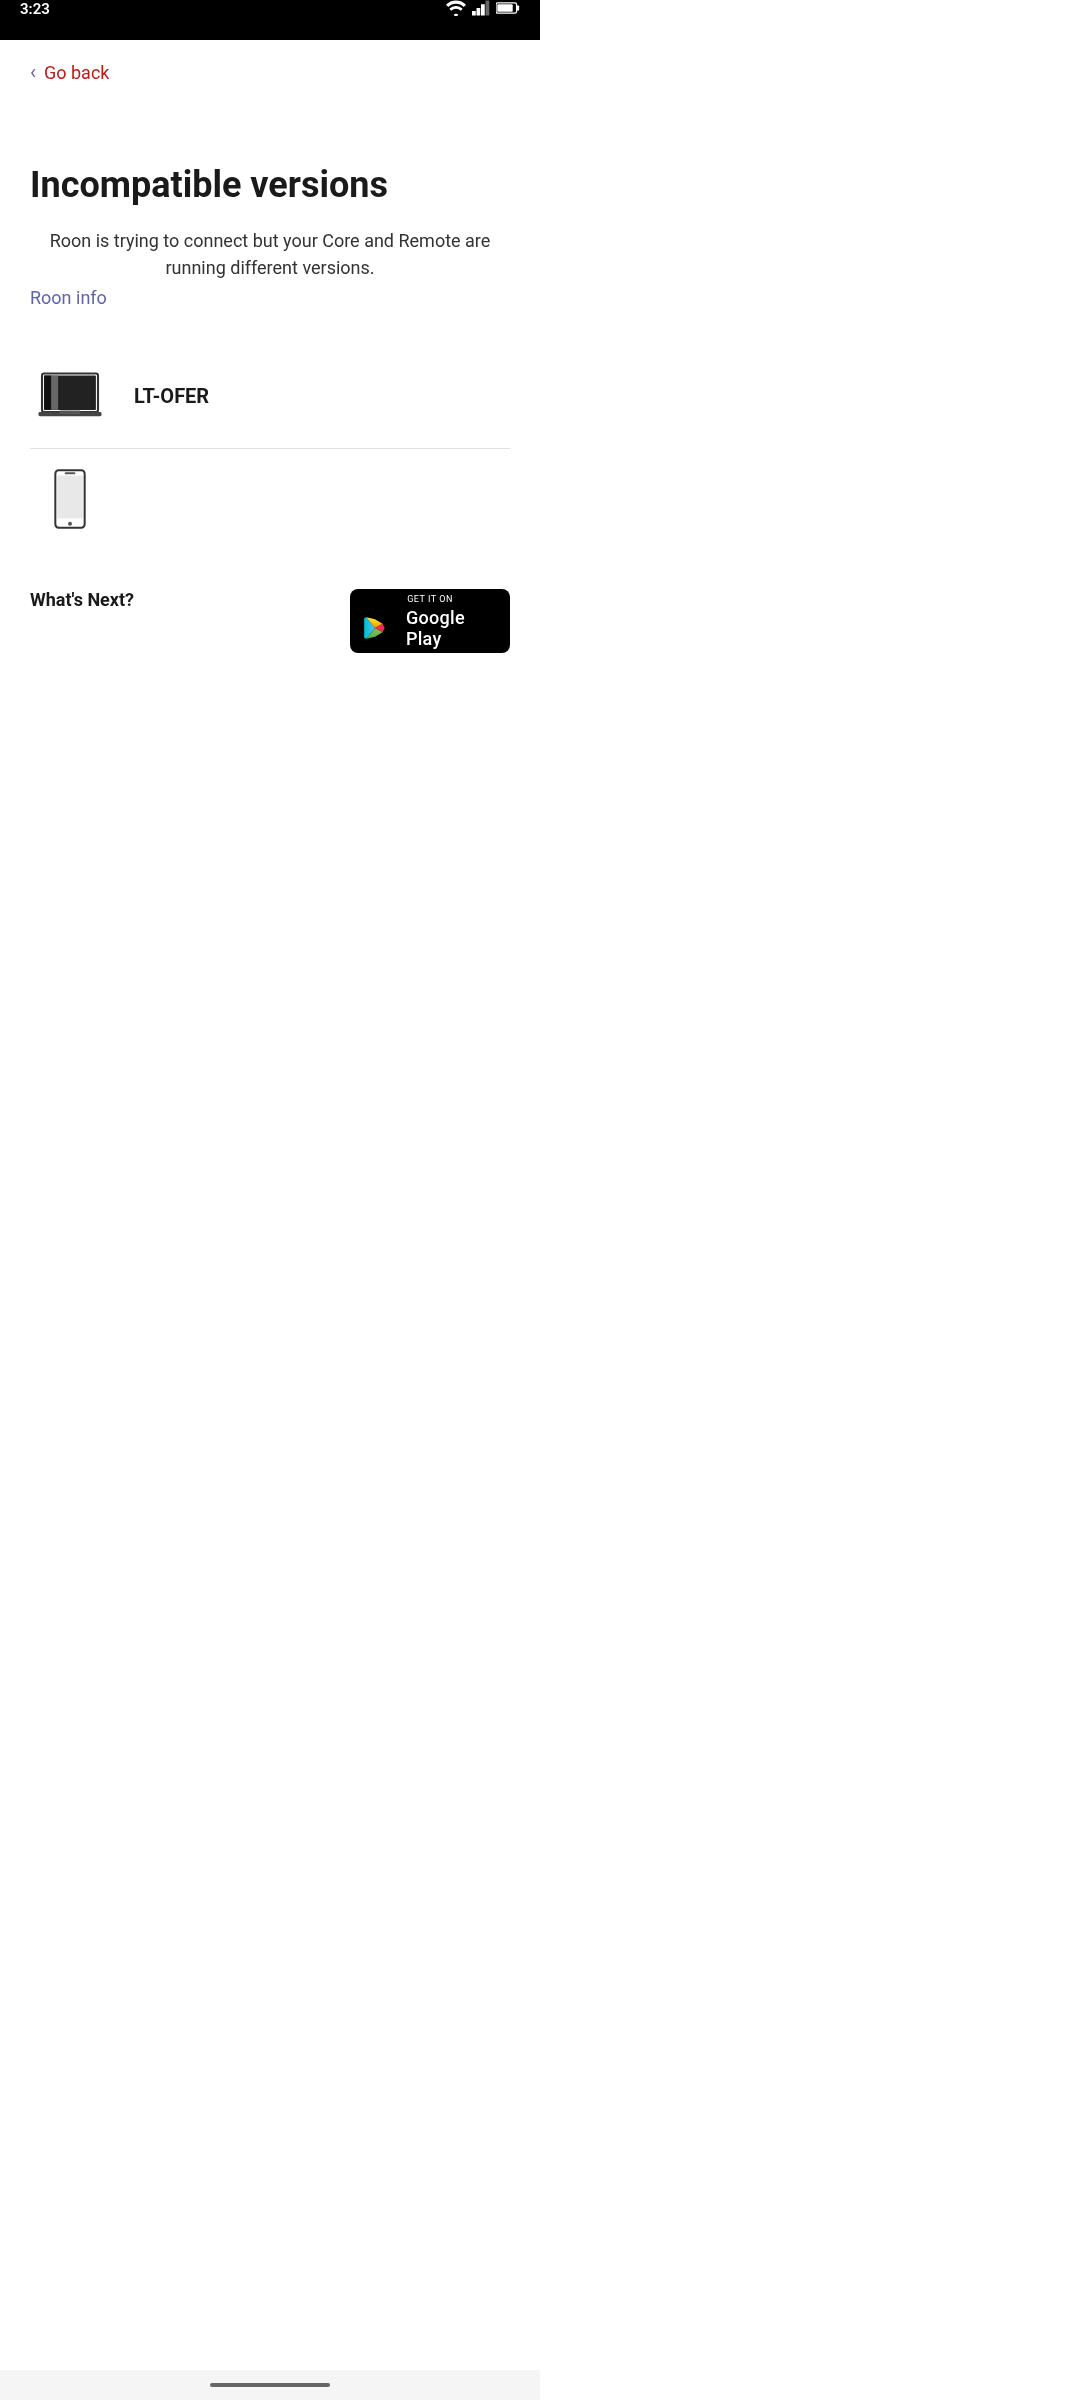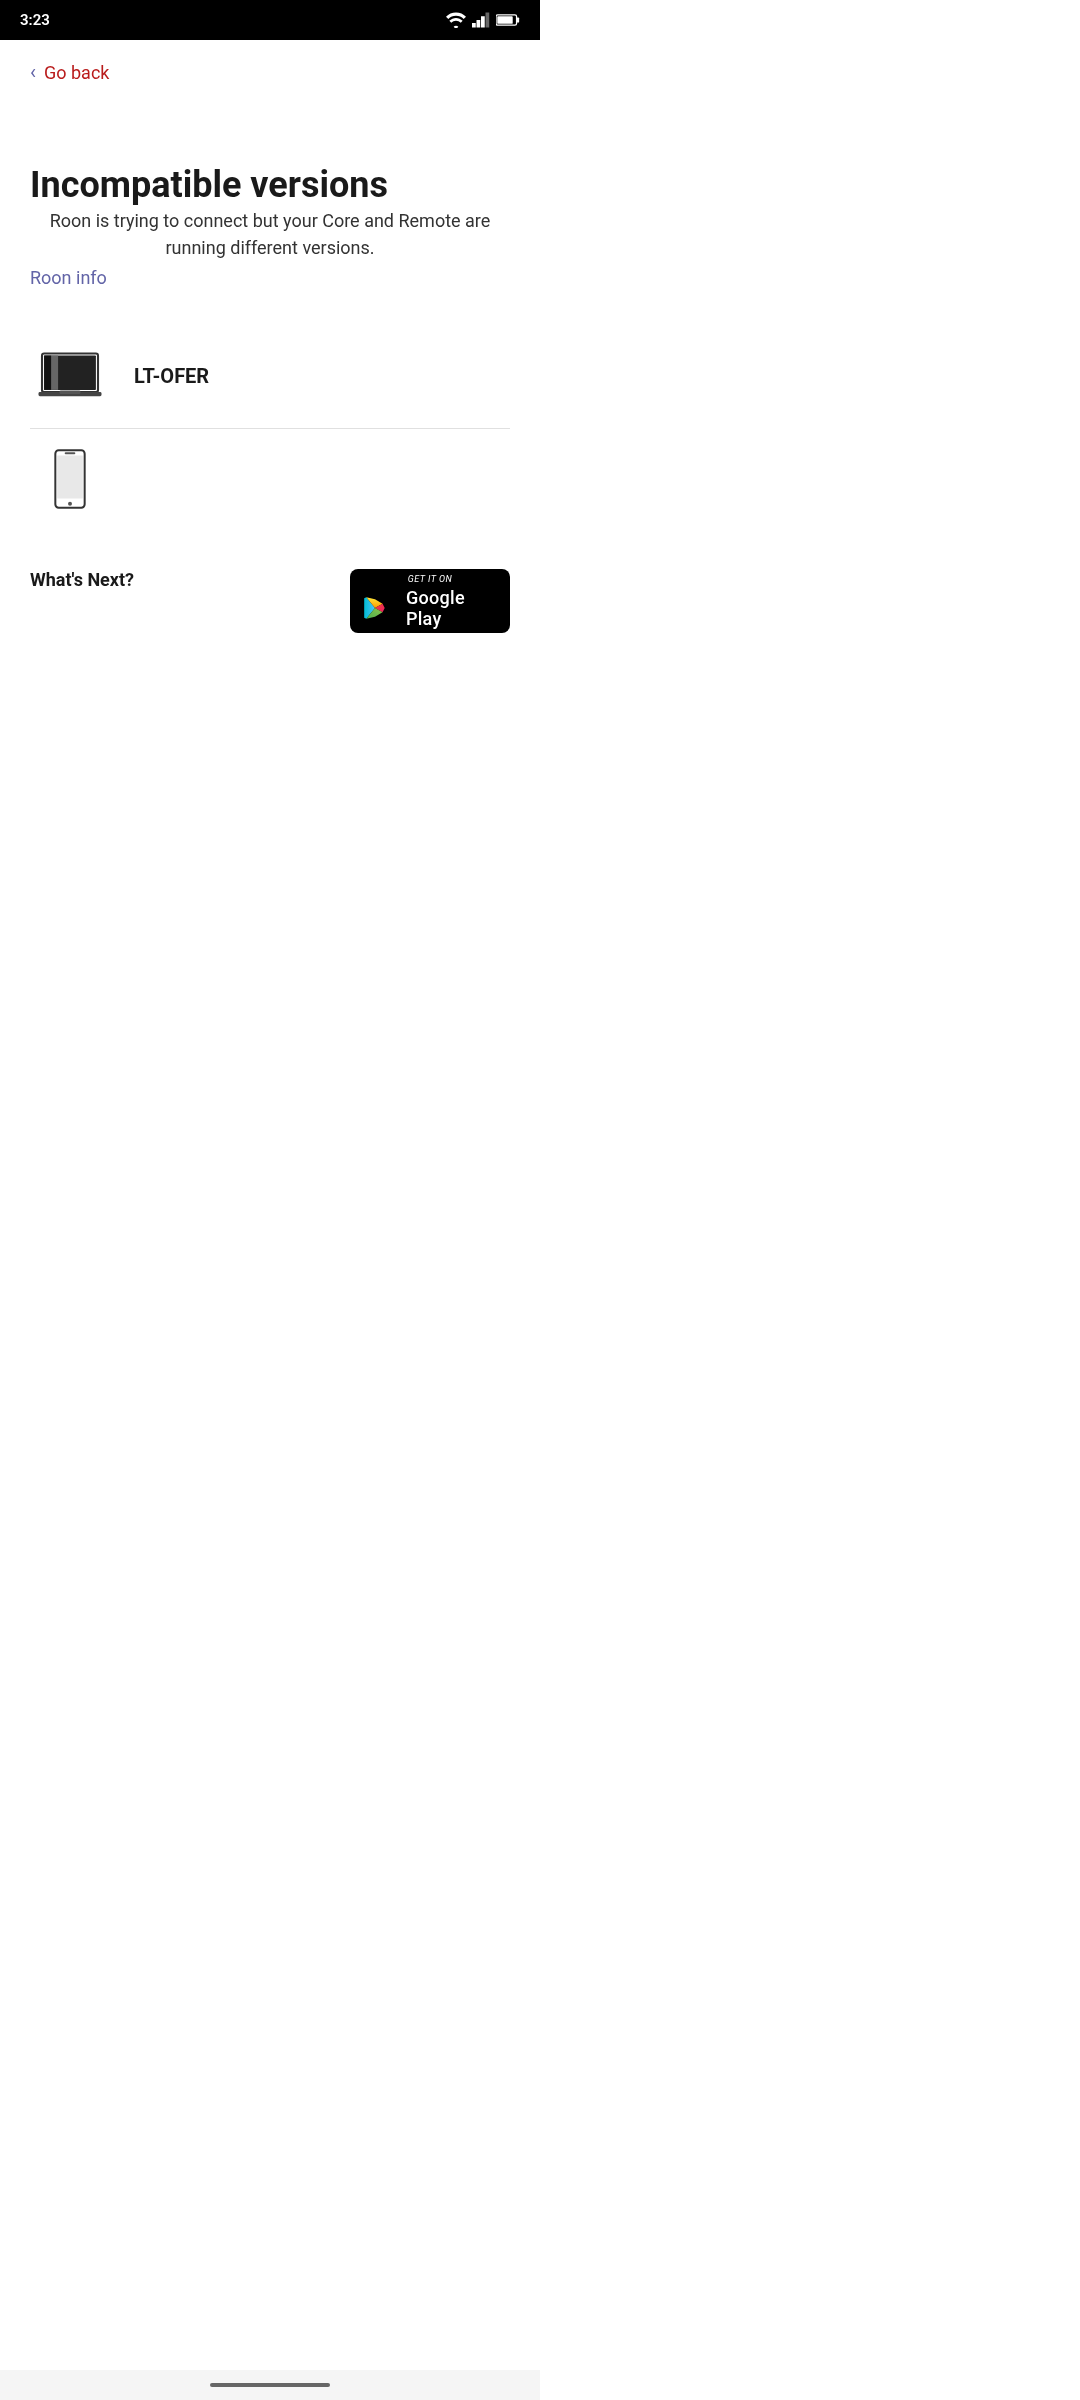--- a/index.html
+++ b/index.html
@@ -12,21 +12,21 @@
       min-height: 1200px;
       position: relative;
       overflow-x: hidden;
     }
 
     
     .status-bar {
       background: #000000;
       height: 40px;
       display: flex;
-      align-items: center;
+      align-items: flex-start;
       justify-content: space-between;
       padding: 0 20px;
     }
 
     .status-time {
       color: #ffffff;
       font-size: 15px;
       font-weight: 600;
     }
 
@@ -63,20 +63,21 @@
     
     .content {
       padding: 60px 30px 40px 30px;
     }
 
     .page-title {
       font-size: 36px;
       font-weight: 700;
       color: #1a1a1a;
       line-height: 1.2;
+      margin-bottom: 20px;
     }
 
     .description {
       font-size: 18px;
       color: #333333;
       line-height: 1.5;
       margin-bottom: 6px;
       text-align: center;
     }
 
@@ -176,21 +177,20 @@
       cursor: pointer;
       gap: 2px;
     }
 
     .badge-top-text {
       color: #ffffff;
       font-size: 9px;
       letter-spacing: 0.5px;
       text-align: right;
       line-height: 1.2;
-      font-style: italic;
     }
 
     .badge-bottom-row {
       display: flex;
       align-items: center;
       gap: 18px;
     }
 
     .google-play-text {
       color: #ffffff;

